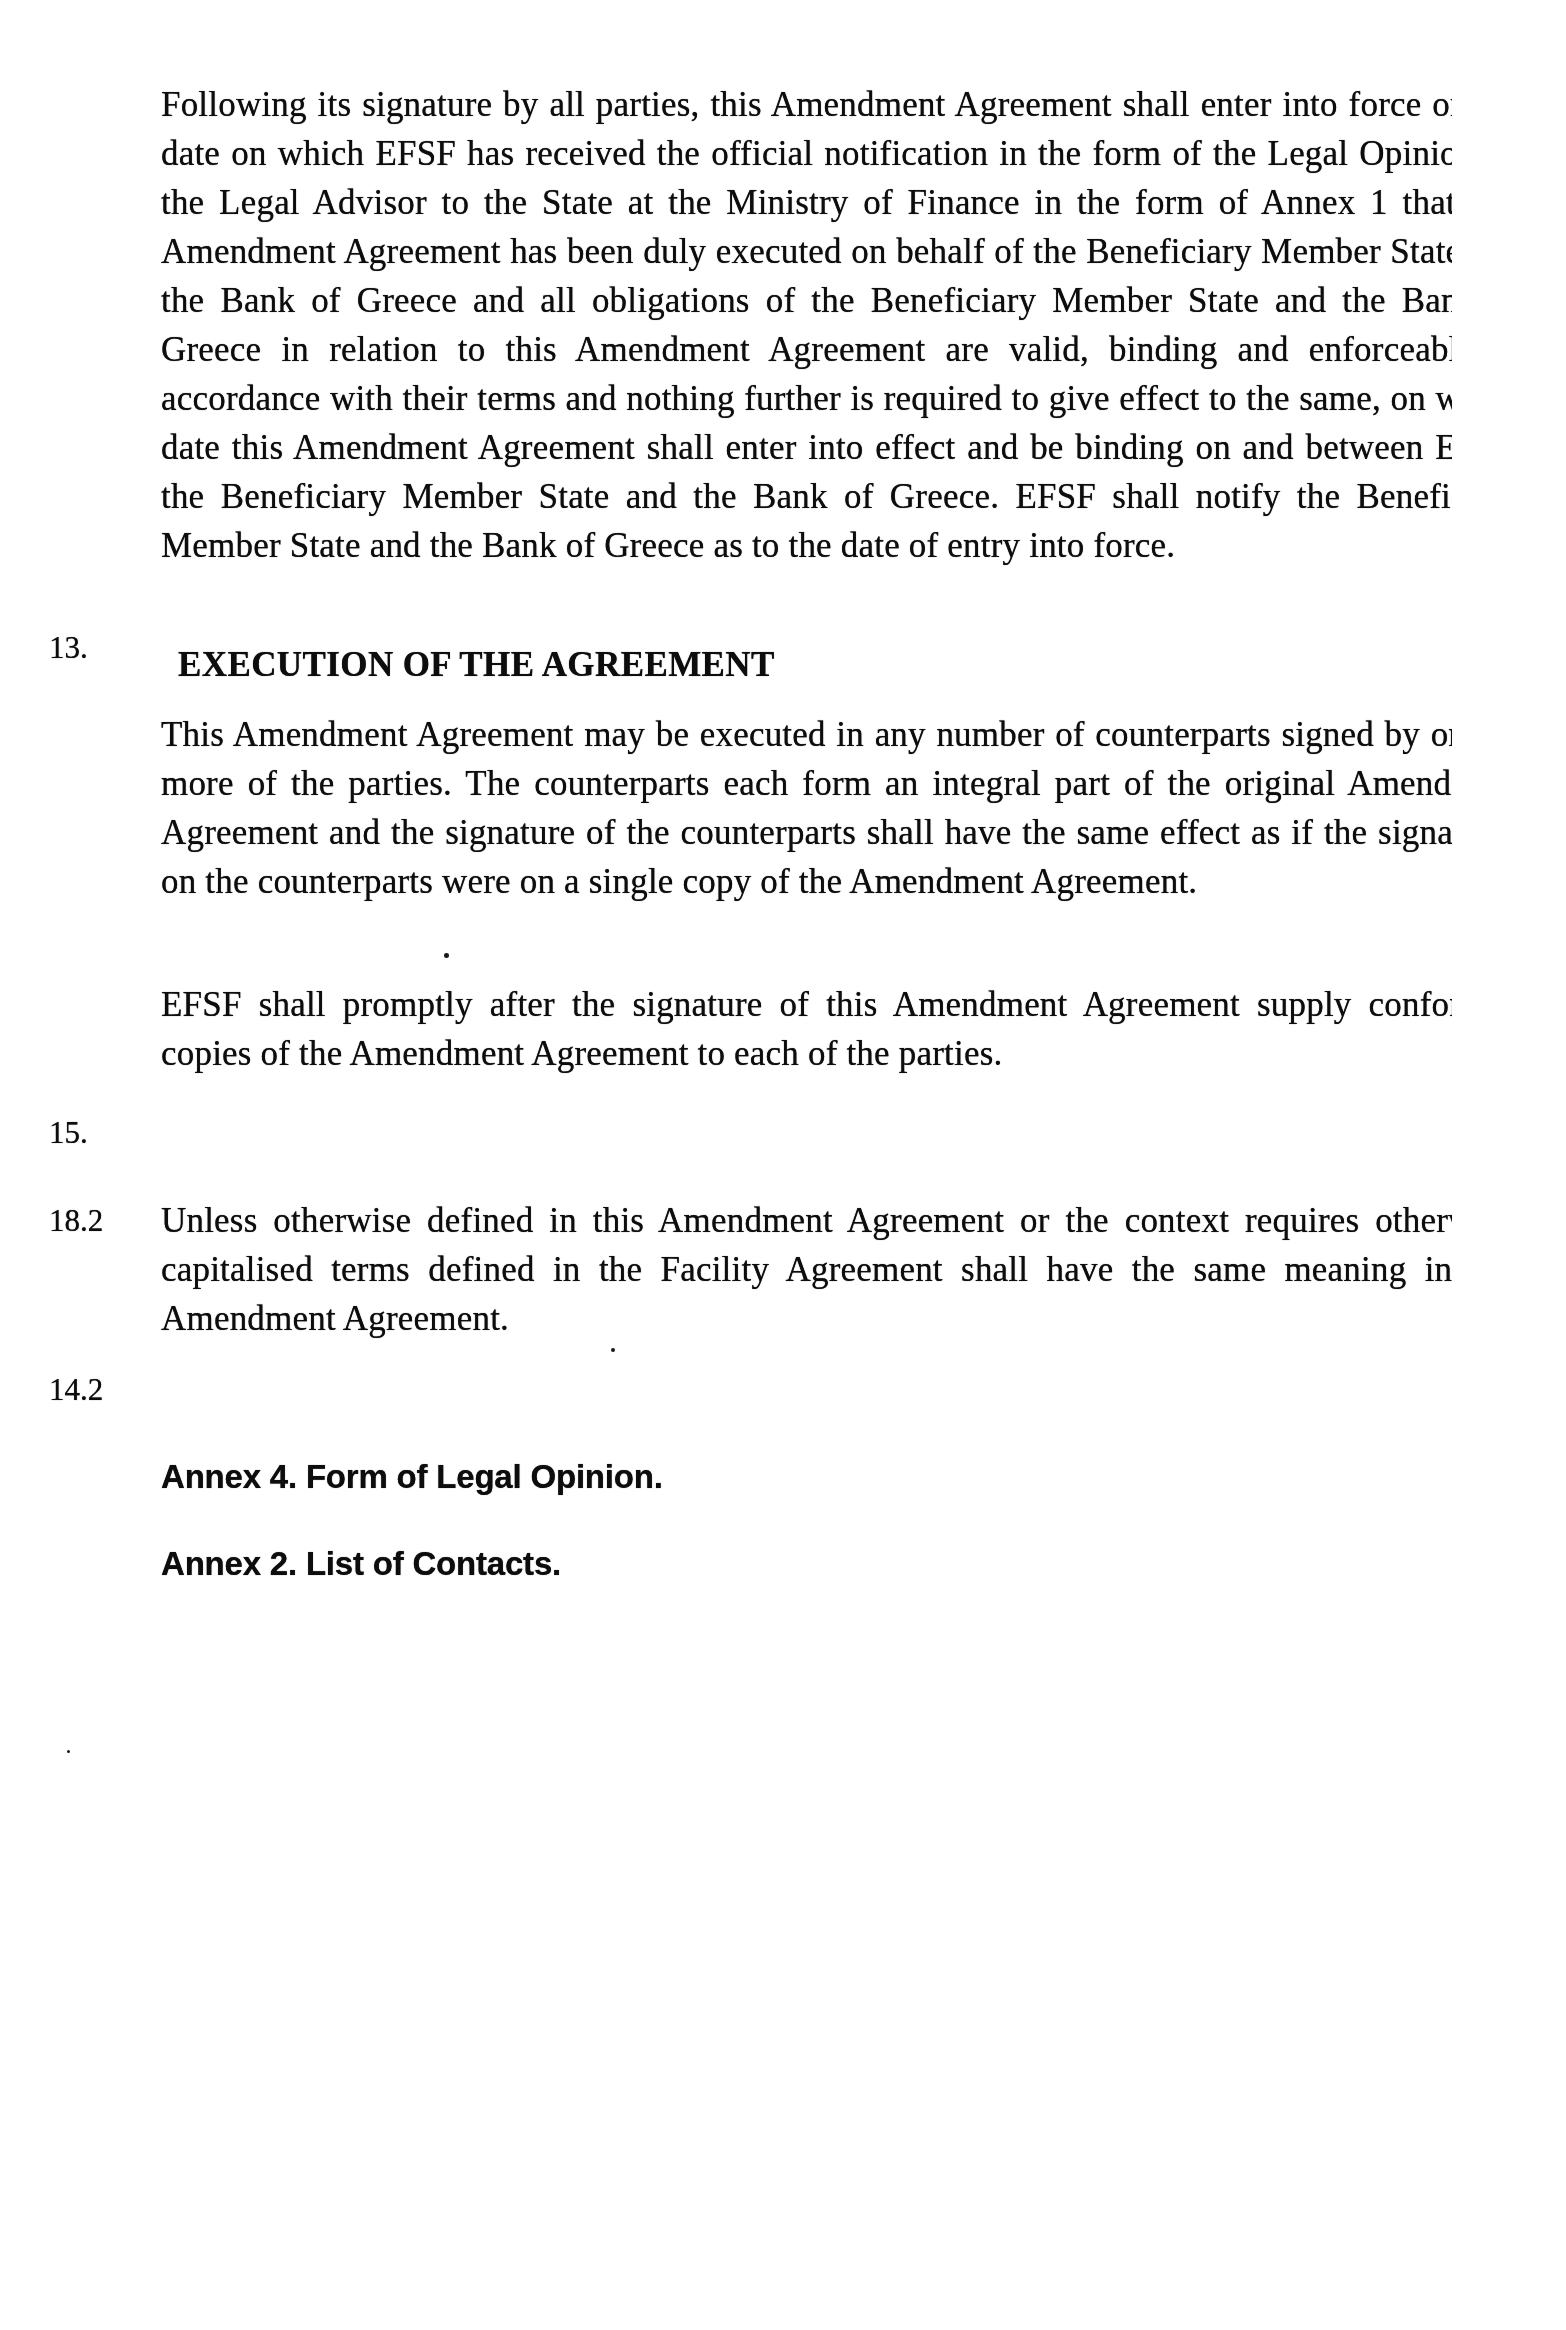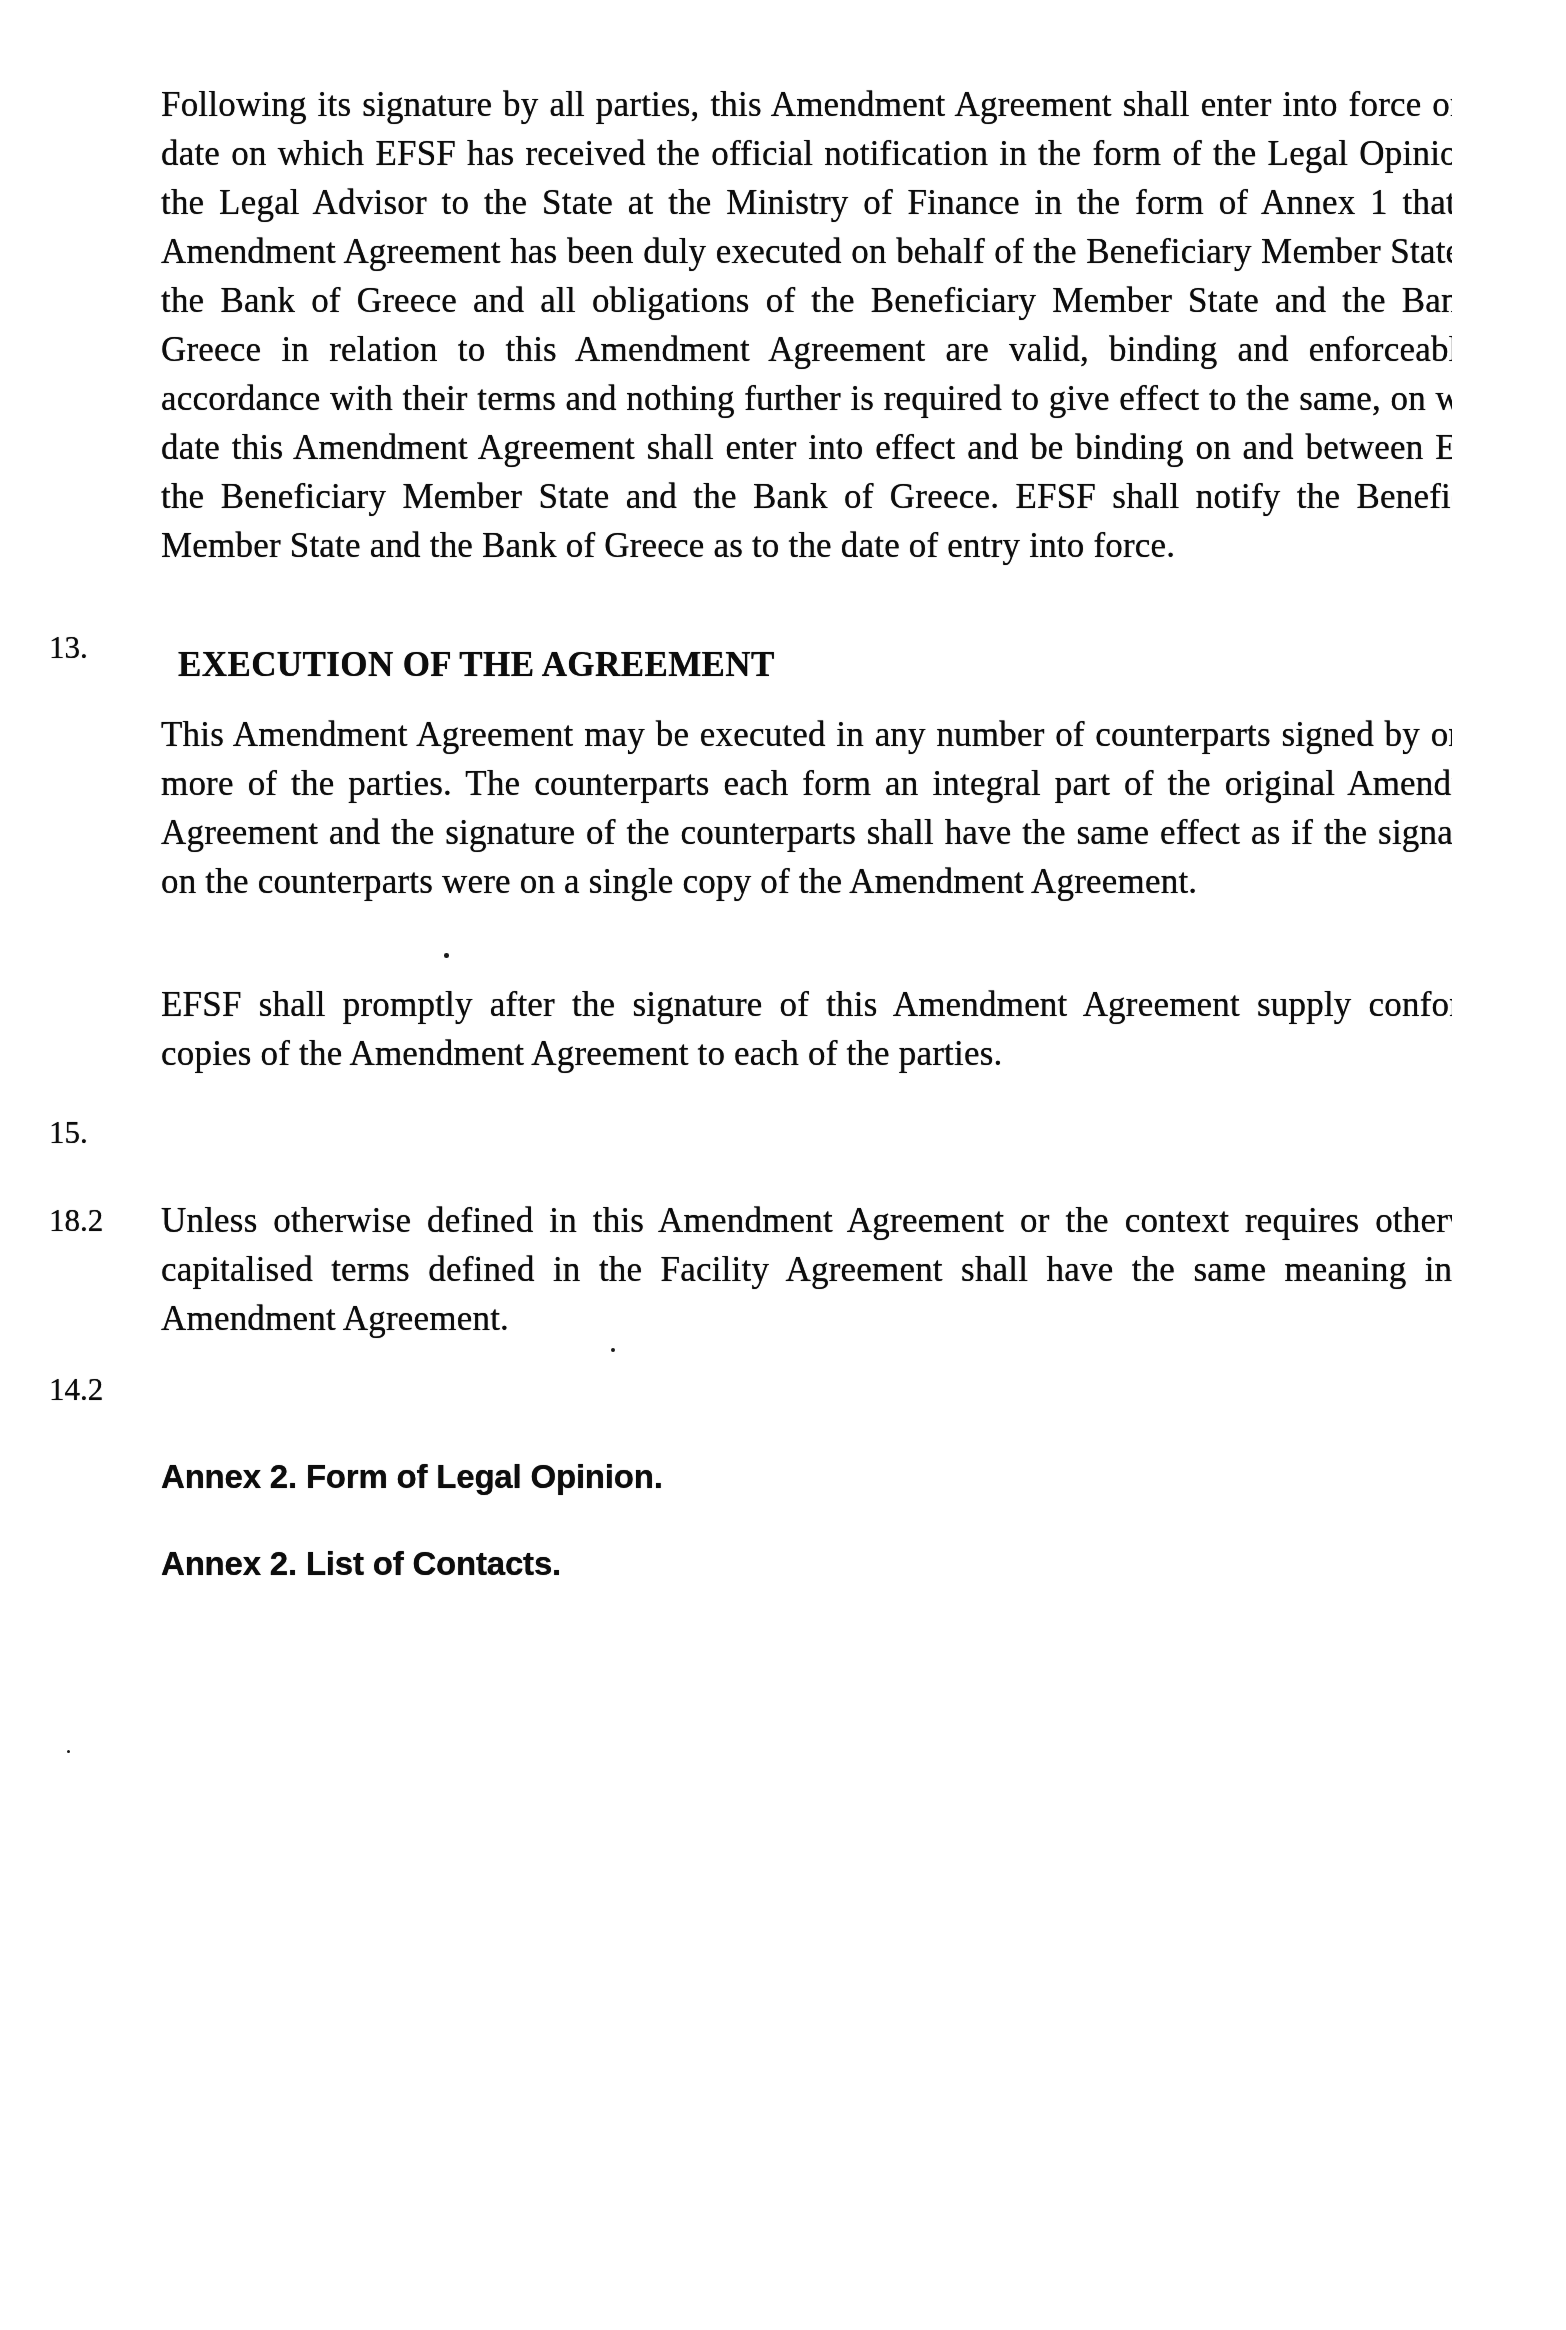--- a/index.html
+++ b/index.html
@@ -84,21 +84,21 @@
 
   <p class="body-par just ink" style="top:980px">EFSF shall promptly after the signature of this Amendment Agreement supply conformed copies of the Amendment Agreement to each of the parties.</p>
 
   <p class="num ink" style="top:1108px">15.</p>
 
   <p class="num ink" style="top:1196px">18.2</p>
   <p class="body-par just ink" style="top:1196px">Unless otherwise defined in this Amendment Agreement or the context requires otherwise, capitalised terms defined in the Facility Agreement shall have the same meaning in this Amendment Agreement.</p>
 
   <p class="num ink" style="top:1365px">14.2</p>
 
-  <p class="annex-line ink" style="top:1457px">Annex 2. Form of Legal Opinion.</p>
+  <p class="annex-line ink" style="top:1457px">Annex 4. Form of Legal Opinion.</p>
 
   <p class="annex-line ink" style="top:1544px">Annex 2. List of Contacts.</p>
 
   <div class="speck" style="left:444px; top:953px; width:4.7px; height:4.7px"></div>
   <div class="speck" style="left:611px; top:1348px; width:3.9px; height:3.9px"></div>
   <div class="speck" style="left:67px; top:1750px; width:3.2px; height:3.2px"></div>
 
 </div>
 
 

